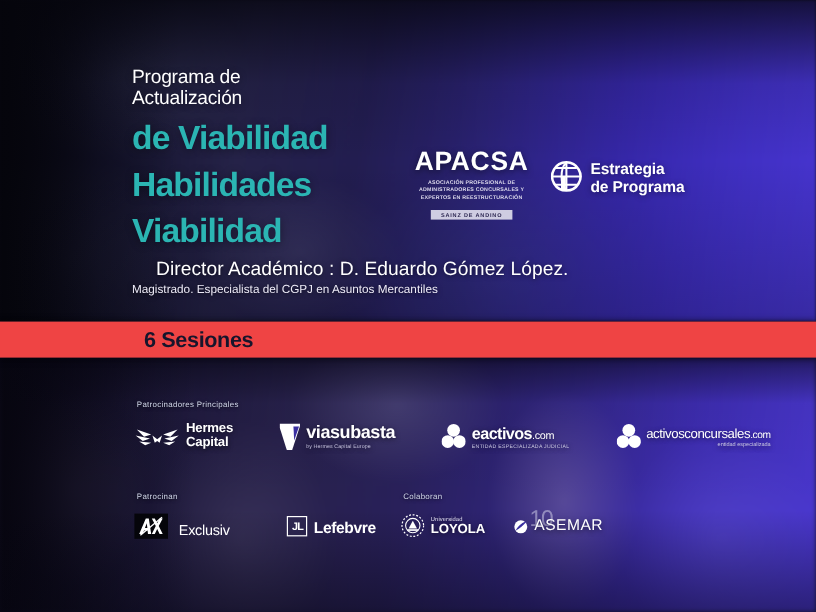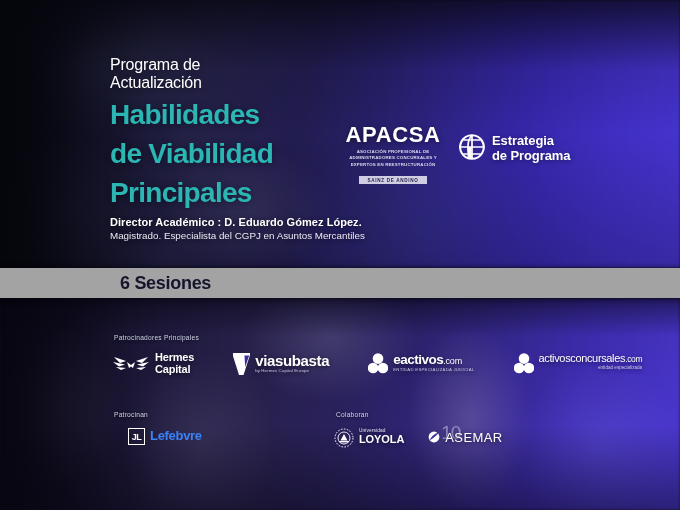--- a/index.html
+++ b/index.html
@@ -52,22 +52,23 @@
   }
   .title{
     margin-top:9px;
     color:#2bb5b3; font-size:28px; line-height:1.07; font-weight:700;
     letter-spacing:-.7px; text-shadow:0 1px 7px rgba(0,0,0,.40);
   }
   .director{
     position:absolute; left:110px; top:216px; z-index:6;
   }
   .director .d1{
-    color:#fff; font-size:11px; font-weight:700; letter-spacing:.05px;
+    color:#fff; font-size:16px; font-weight:400; letter-spacing:.05px;
     text-shadow:0 1px 4px rgba(0,0,0,.6);
+    margin-left:20px;
   }
   .director .d2{
     color:#eceaf6; font-size:9.8px; font-weight:400; margin-top:2px;
     text-shadow:0 1px 4px rgba(0,0,0,.6);
   }
 
   
   .apacsa{
     position:absolute; left:337px; top:124px; width:112px; z-index:6; text-align:center;
   }
@@ -89,21 +90,21 @@
   .estrategia{
     position:absolute; left:459px; top:134px; z-index:6;
     display:flex; align-items:flex-start; gap:7px;
   }
   .est-text{ color:#fff; font-size:13px; font-weight:700; line-height:1.15; letter-spacing:-.1px;
     text-shadow:0 1px 5px rgba(0,0,0,.45); }
 
   
   .band{
     position:absolute; left:0; top:268px; width:680px; height:30px; z-index:8;
-    background:#a3a3a3; display:flex; align-items:center;
+    background:#ef4444; display:flex; align-items:center;
     box-shadow:0 -1px 5px rgba(0,0,0,.35), 0 2px 6px rgba(0,0,0,.3);
   }
   .band .sesiones{
     margin-left:120px; color:#16152c; font-size:18px; font-weight:700; letter-spacing:-.3px;
   }
 
   
   .bottom-stage{
     position:absolute; left:0; top:298px; width:680px; height:212px; overflow:hidden;
     background:#1d1a3c;
@@ -130,40 +131,40 @@
       linear-gradient(180deg, rgba(6,5,16,.55) 0%, rgba(6,5,16,.05) 18%, rgba(6,5,16,0) 60%, rgba(6,5,16,.45) 100%),
       linear-gradient(90deg, rgba(5,4,12,.70) 0%, rgba(5,4,12,0) 24%);
   }
 
   
   .grp-label{
     position:absolute; color:#cfd5e6; font-size:6.6px; letter-spacing:.25px; z-index:7;
     text-shadow:0 1px 3px rgba(0,0,0,.6);
   }
   .logo-row{ position:absolute; display:flex; align-items:center; z-index:7; }
-  .logo{ display:flex; align-items:flex-start; gap:5px; }
+  .logo{ display:flex; align-items:flex-end; gap:5px; }
   .logo .txt{ color:#fff; line-height:1.05; text-shadow:0 1px 4px rgba(0,0,0,.55); }
 
   .main-row{ left:112px; top:352px; gap:39px; }
   .hermes .txt{ font-size:11px; font-weight:700; letter-spacing:-.2px; }
   .via .t1{ font-size:15px; font-weight:700; letter-spacing:-.35px; }
   .via .t2{ font-size:4.4px; color:#c7c4df; margin-top:1px; letter-spacing:.1px; }
   .eact .t1{ font-size:13.5px; font-weight:700; letter-spacing:-.5px; }
   .eact .t1 small{ font-size:9px; font-weight:400; letter-spacing:-.2px; }
   .eact .t2{ font-size:4.3px; color:#c9c6e0; letter-spacing:.25px; margin-top:.5px; }
   .acon .t1{ font-size:11px; font-weight:400; letter-spacing:-.35px; }
   .acon .t1 small{ font-size:8.5px; }
   .acon .t2{ font-size:4.6px; color:#cbc8e2; text-align:right; margin-top:1px; }
 
   .pat-row{ left:112px; top:428px; gap:32px; }
   .col-row{ left:334px; top:428px; gap:24px; }
 
   .axa-box{ background:#05050a; padding:2px 3px; display:flex; align-items:center; }
   .exclusiv{ color:#fff; font-size:12px; font-weight:400; letter-spacing:-.2px; margin-left:4px; }
-  .lefebvre{ color:#3b82f6; font-size:13px; font-weight:700; letter-spacing:-.3px; }
+  .lefebvre{ color:#ffffff; font-size:13px; font-weight:700; letter-spacing:-.3px; }
   .jl-box{
     width:17px; height:17px; border:1.6px solid #fff; display:flex;
     align-items:center; justify-content:center; color:#fff;
     font-size:9px; font-weight:700; letter-spacing:-.6px;margin-left:16px;
   }
   .loyola .t1{ font-size:4.8px; color:#e3e1f2; letter-spacing:.1px; }
   .loyola .t2{ font-size:11px; font-weight:700; letter-spacing:-.1px; margin-top:.5px; }
   .asemar .t1{ font-size:13px; font-weight:400; letter-spacing:.4px; }
 
   svg{ display:block; }
@@ -174,23 +175,23 @@
 <div id="poster">
 
   <div class="top-stage">
     <div class="photo-top"></div>
     <div class="vignette-top"></div>
   </div>
 
   <div class="headline">
     <div class="kicker">Programa de</div>
     <div class="kicker">Actualización</div>
+    <div class="title">de Viabilidad</div>
     <div class="title">Habilidades</div>
-    <div class="title">de Viabilidad</div>
-    <div class="title">Principales</div>
+    <div class="title">Viabilidad</div>
   </div>
 
   <div class="director">
     <div class="d1">Director Académico : D. Eduardo Gómez López.</div>
     <div class="d2">Magistrado. Especialista del CGPJ en Asuntos Mercantiles</div>
   </div>
 
   <div class="apacsa">
     <div class="wordmark">APACSA</div>
     <div class="sub">ASOCIACIÓN PROFESIONAL DE ADMINISTRADORES CONCURSALES Y EXPERTOS EN REESTRUCTURACIÓN</div>
@@ -279,20 +280,30 @@
         <div class="t1"><span>activosconcursales</span><small>.com</small></div>
         <div class="t2">entidad especializada</div>
       </span>
     </div>
 
   </div>
 
   <div class="grp-label" style="left:114px; top:411px;">Patrocinan</div>
 
   <div class="logo-row pat-row">
+    <div class="logo">
+      <span class="axa-box">
+        <svg width="22" height="17" viewBox="0 0 22 17">
+          <path d="M1 15 L6.5 2 L9 2 L11 15 L8.3 15 L8 12 L5 12 L4 15 Z M5.8 10 L7.8 10 L7.3 6 Z" fill="#fff"></path>
+          <path d="M11.5 2 L14 2 L16 6 L18 2 L20.6 2 L17.3 8.3 L20.6 15 L18 15 L16 10.8 L14 15 L11.5 15 L14.8 8.3 Z" fill="#fff"></path>
+          <path d="M2 16 L20 1" stroke="#fff" stroke-width="1.1"></path>
+        </svg>
+      </span>
+      <span class="exclusiv">Exclusiv</span>
+    </div>
 
     <div class="logo">
       <span class="jl-box">JL</span>
       <span class="lefebvre">Lefebvre</span>
     </div>
   </div>
 
   <div class="grp-label" style="left:336px; top:411px;">Colaboran</div>
 
   <div class="logo-row col-row">

